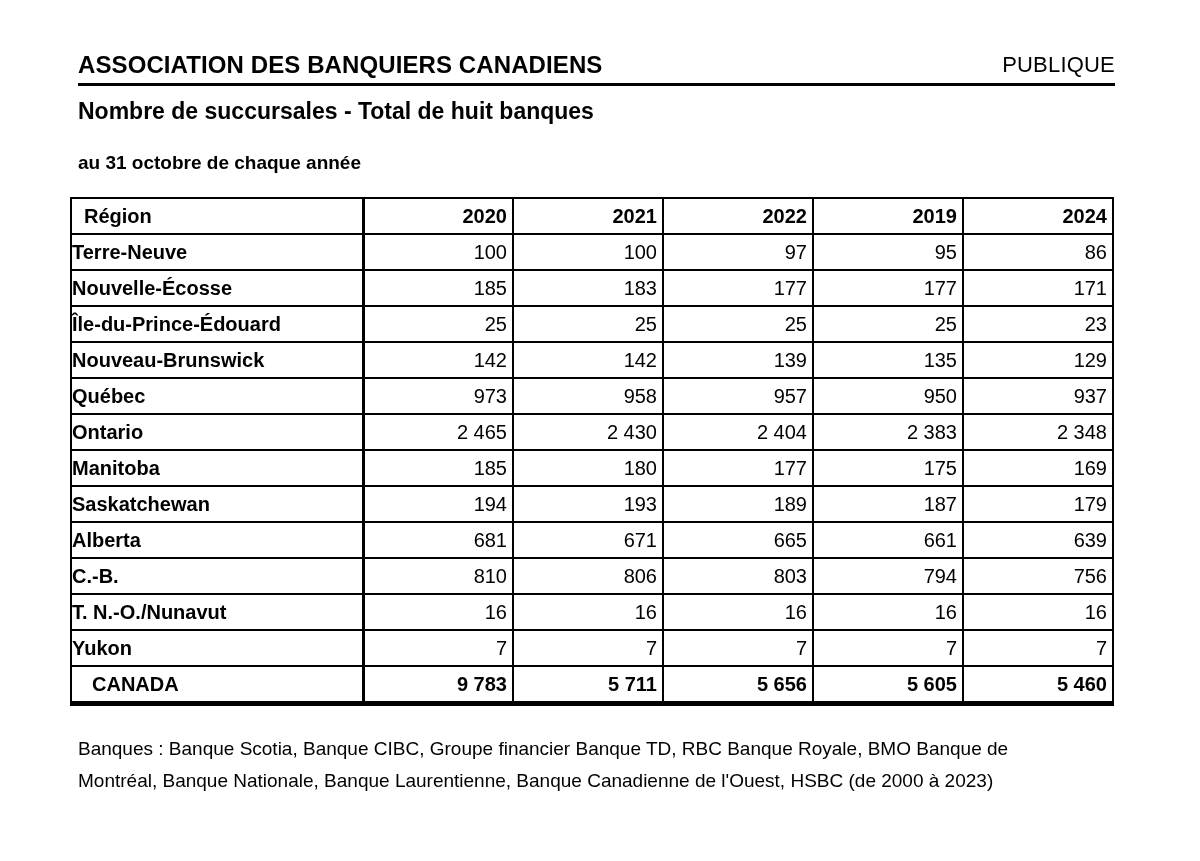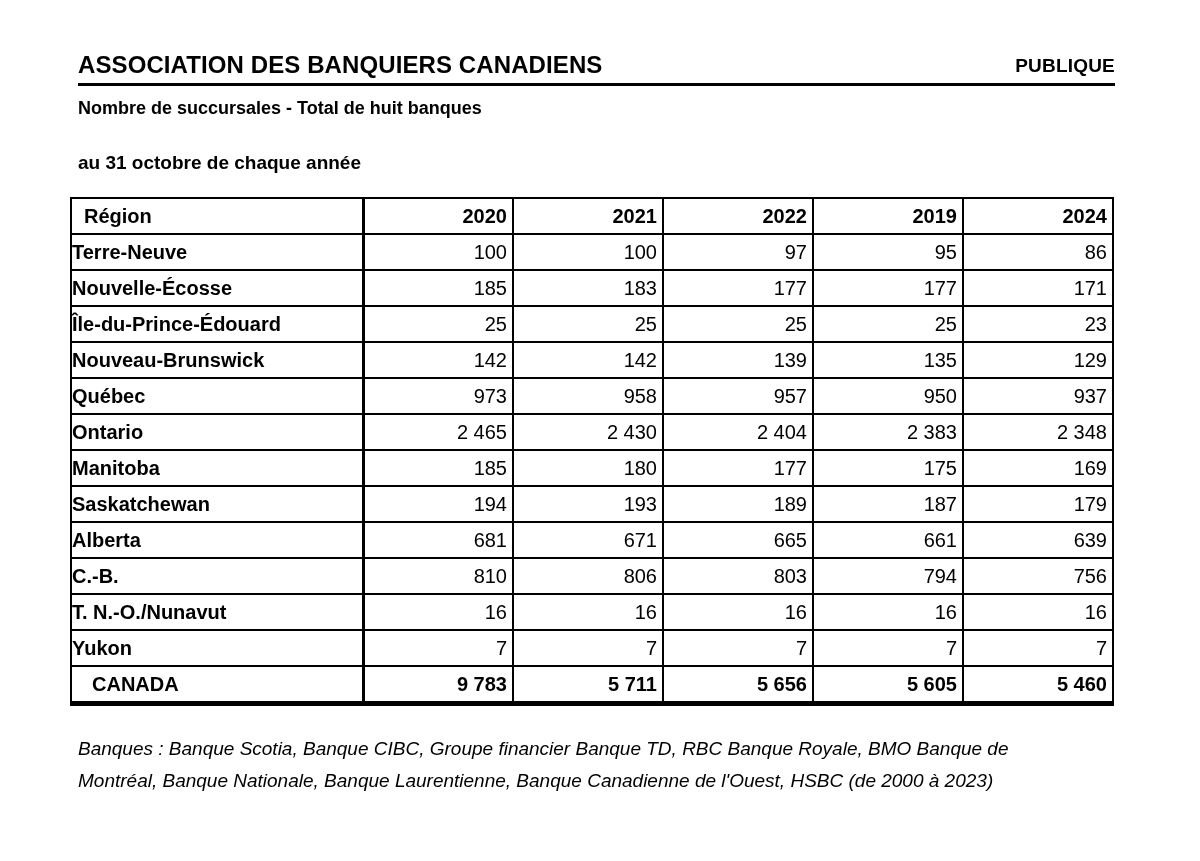--- a/index.html
+++ b/index.html
@@ -35,34 +35,34 @@
     padding-bottom: 6px;
   }
   .org-name {
     font-size: 24px;
     font-weight: bold;
     letter-spacing: 0.1px;
     line-height: 1.05;
     white-space: nowrap;
   }
   .classification {
-    font-size: 19px;
-    font-weight: bold;
+    font-size: 22px;
+    font-weight: normal;
     letter-spacing: 0.2px;
     line-height: 1.05;
     white-space: nowrap;
     padding-bottom: 1px;
   }
 
   
   .doc-title {
     position: absolute;
     left: 78px;
     top: 98px;
-    font-size: 18px;
+    font-size: 23px;
     font-weight: bold;
     line-height: 1.2;
     white-space: nowrap;
   }
   .doc-subtitle {
     position: absolute;
     left: 78px;
     top: 152px;
     font-size: 19px;
     font-weight: bold;
@@ -136,21 +136,21 @@
 
   
   .footnote {
     position: absolute;
     left: 78px;
     top: 733px;
     width: 1010px;
     font-size: 19px;
     line-height: 32px;
   }
-  .footnote .line { white-space: nowrap; font-style: italic; }
+  .footnote .line { white-space: nowrap; }
 </style>
 </head>
 <body>
 
 <div class="page">
 
   <div class="masthead">
     <div class="org-name">ASSOCIATION DES BANQUIERS CANADIENS</div>
     <div class="classification">PUBLIQUE</div>
   </div>

